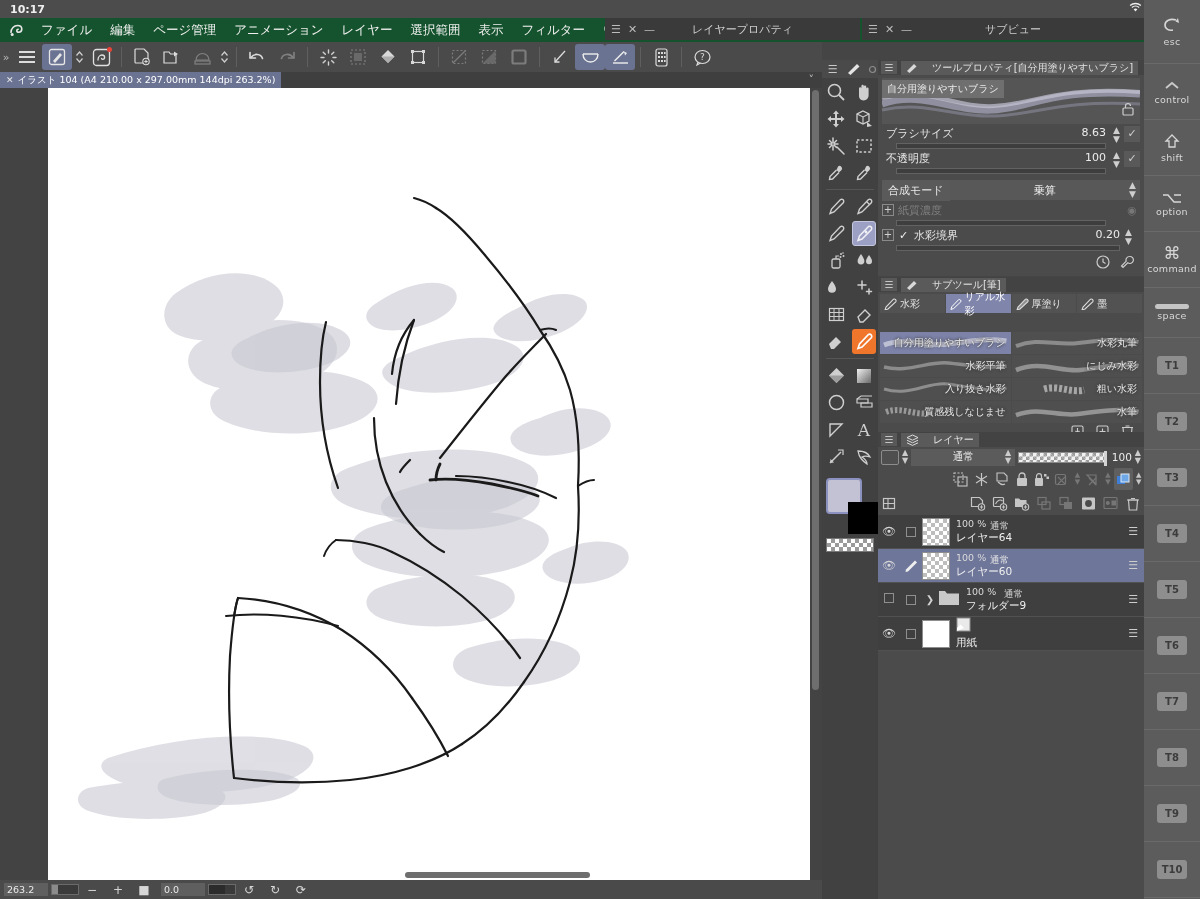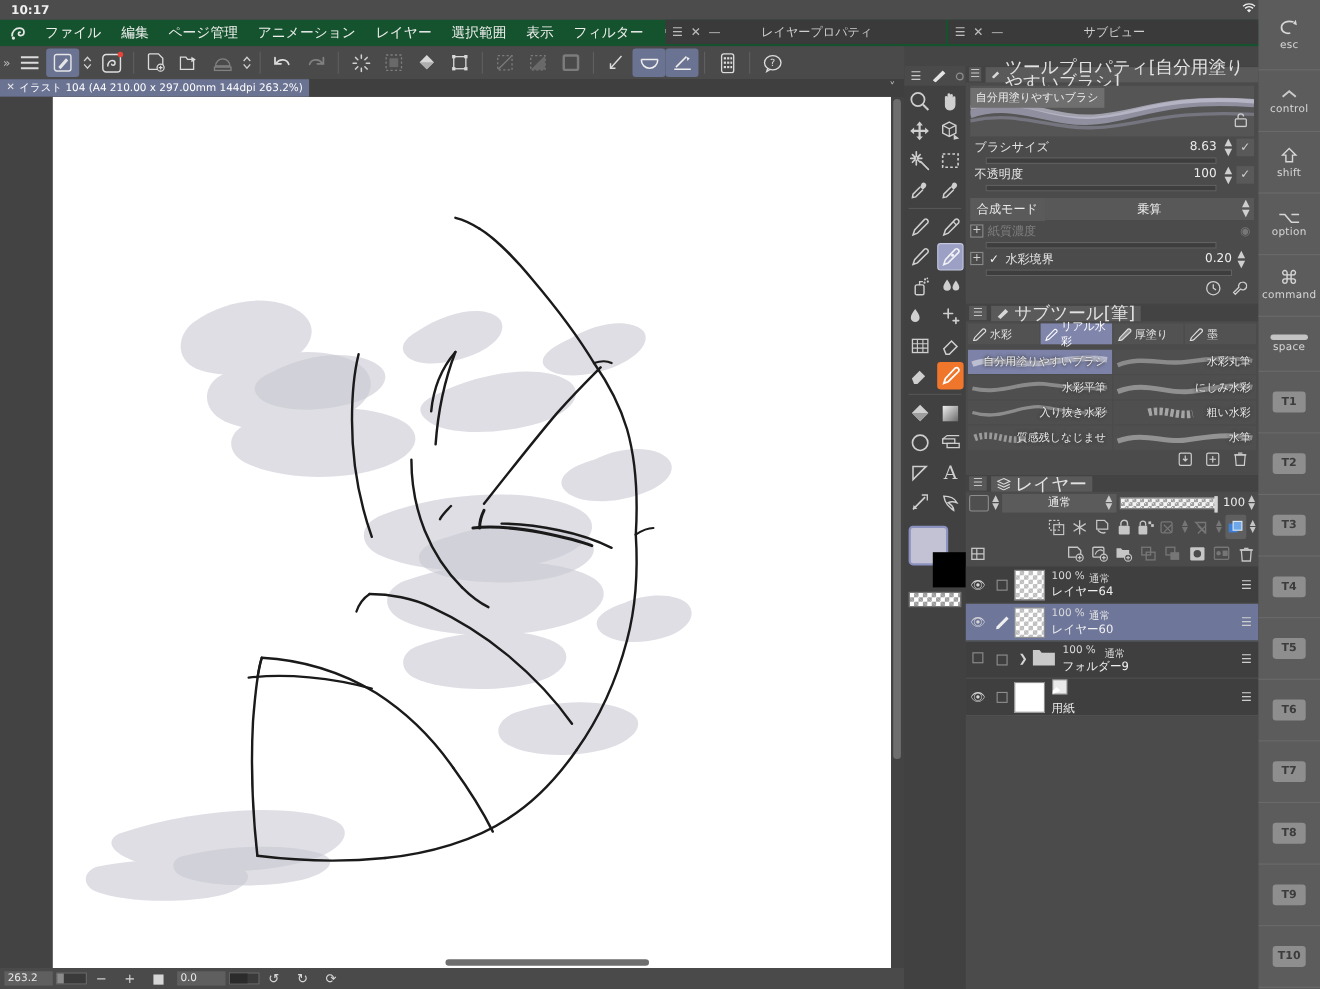--- a/index.html
+++ b/index.html
@@ -150,22 +150,22 @@
   }
 
   
   .dock { position: absolute; left: 878px; width: 266px; background: #4b4b4b; }
   .pnl-title {
     height: 15px; display: flex; align-items: center; background: #434343;
     padding-left: 3px; gap: 4px;
   }
   .pnl-title .hb { color: #c4c4c4; font-size: 10px; width: 16px; text-align: center; background: #585858; height: 13px; line-height: 13px; }
   .pnl-title .tname {
-    font-size: 16px; color: #e2e2e2; background: #5a5a5a; padding: 0 5px; height: 14px; line-height: 14px;
-    display: flex; align-items: center; gap: 4px;
+    font-size: 10px; color: #e2e2e2; background: #5a5a5a; padding: 0 5px; height: 14px; line-height: 14px;
+    display: flex; align-items: center; gap: 14px;
   }
 
   
   .tp-panel { background: #4b4b4b; padding: 0; }
   .brush-preview {
     position: relative; height: 46px; margin: 3px 4px 2px 4px; background: #555;
     overflow: hidden;
   }
   .brush-preview .nmtag {
     position: absolute; left: 0; top: 2px; background: #6f6f6f; color: #ececec;
@@ -193,21 +193,21 @@
     justify-content: center; color: #efefef; font-size: 11px; position: relative;
   }
   .blendrow .sel .cv { position: absolute; right: 4px; color: #cfcfcf; font-size: 9px; line-height: 9px; }
   .plusbox {
     position: absolute; left: 0; top: 1px; width: 12px; height: 12px; border: 1px solid #8a8a8a;
     color: #d0d0d0; font-size: 10px; line-height: 10px; text-align: center;
   }
   .tp-foot { height: 20px; display: flex; align-items: center; justify-content: flex-end; gap: 10px; padding-right: 10px; }
 
   
-  .st-tabs { display: flex; height: 19px; margin: 2px 2px 5px; gap: 1px; }
+  .st-tabs { display: flex; height: 19px; margin: 2px 2px 19px; gap: 1px; }
   .st-tab {
     flex: 1; background: #525252; display: flex; align-items: center; gap: 3px;
     padding-left: 4px; font-size: 10px; color: #e4e4e4;
   }
   .st-tab.sel { background: #8086ab; color: #fff; }
   .st-list { display: grid; grid-template-columns: 1fr 1fr; gap: 1px; padding: 0 2px; }
   .st-item {
     position: relative; height: 22px; background: #4f4f4f; display: flex; align-items: center;
     justify-content: flex-end; padding-right: 5px; font-size: 10px; color: #eaeaea; overflow: hidden;
   }

